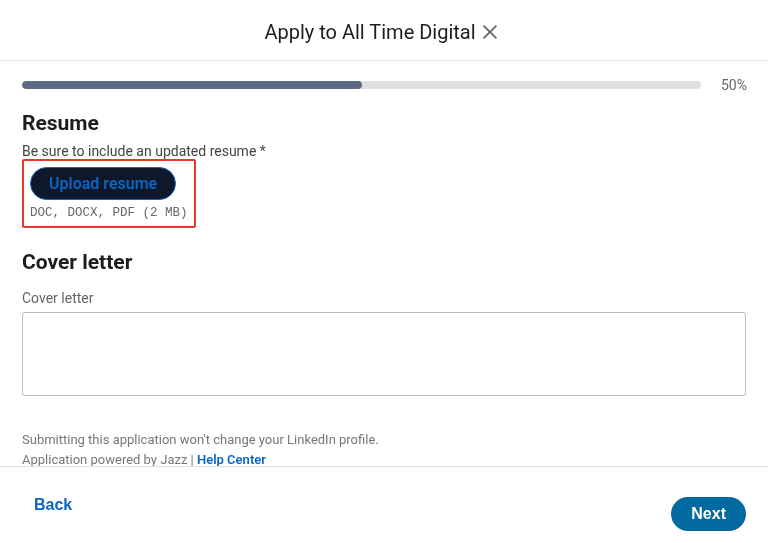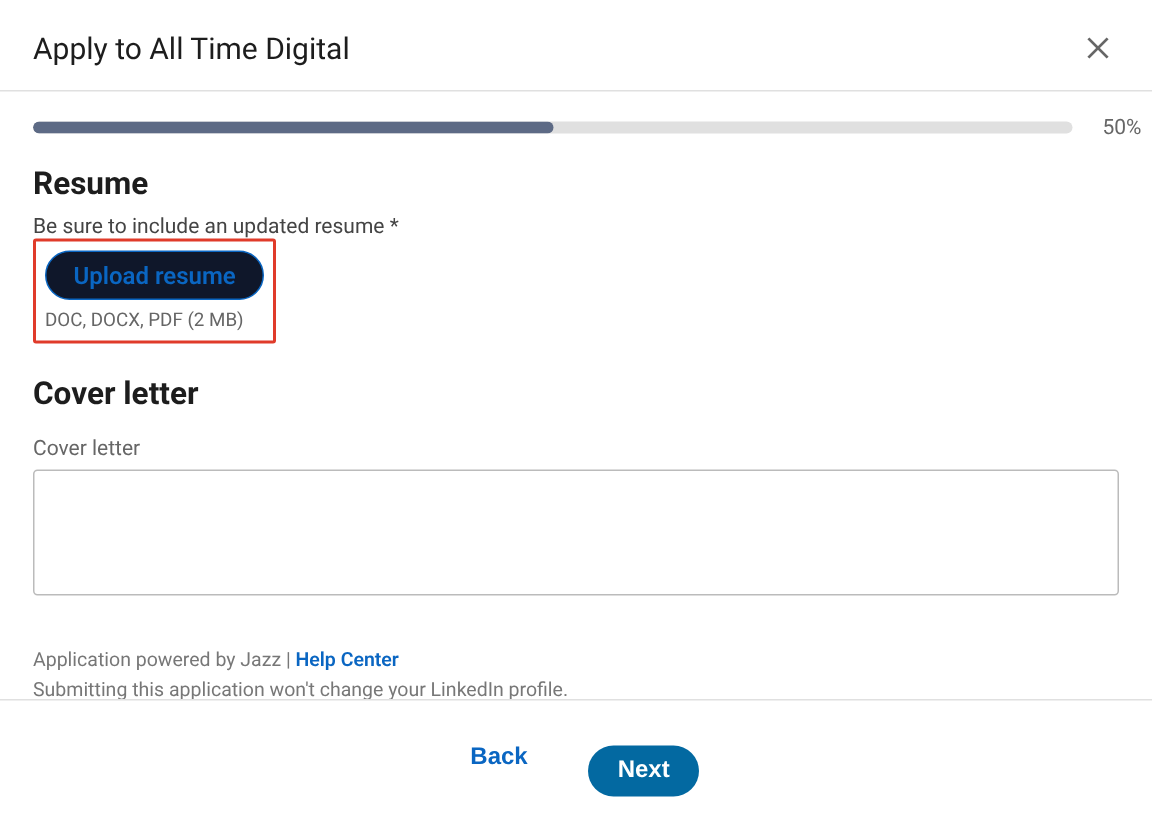--- a/index.html
+++ b/index.html
@@ -12,21 +12,21 @@
       background: #fff;
       width: 768px;
       height: 543px;
       position: relative;
     }
     .modal {
       padding: 0;
     }
     .header {
       display: flex;
-      justify-content: space-between;
+      justify-content: center;
       align-items: center;
       padding: 18px 22px 14px 22px;
       border-bottom: 1px solid #e0e0e0;
     }
     .title {
       font-size: 20px;
       font-weight: 400;
       color: #1d1d1d;
     }
     .close-btn {
@@ -38,21 +38,21 @@
       height: 28px;
       color: #666;
     }
     .close-btn svg {
       width: 22px;
       height: 22px;
     }
     .progress-row {
       display: flex;
       align-items: center;
-      padding: 16px 7px 8px 22px;
+      padding: 16px 21px 8px 22px;
     }
     .progress-track {
       flex: 1;
       height: 8px;
       background: #e0e0e0;
       border-radius: 4px;
       overflow: hidden;
       margin-right: 12px;
     }
     .progress-fill {
@@ -95,20 +95,21 @@
       font-size: 16px;
       padding: 6px 18px;
       border-radius: 20px;
       background: #0f172a;
       cursor: pointer;
     }
     .file-hint {
       font-size: 12.5px;
       color: #666;
       margin-top: 6px;
+      font-family: Liberation Mono, monospace;
     }
     .cover-section {
       margin-top: 4px;
     }
     .field-label {
       font-size: 14px;
       color: #666;
       margin-top: 16px;
       margin-bottom: 6px;
     }
@@ -137,21 +138,21 @@
       text-decoration: none;
     }
     .footer {
       position: absolute;
       bottom: 0;
       left: 0;
       right: 0;
       border-top: 1px solid #e0e0e0;
       padding: 12px 22px;
       display: flex;
-      justify-content: center;
+      justify-content: space-between;
       align-items: center;
       gap: 28px;
       background: #fff;
     }
     .btn-back {
       color: #0a66c2;
       font-weight: 600;
       font-size: 16px;
       background: none;
       border: none;
@@ -200,24 +201,24 @@
       <div class="file-hint">DOC, DOCX, PDF (2 MB)</div>
     </div>
 
     <div class="cover-section">
       <div class="section-heading">Cover letter</div>
       <div class="field-label">Cover letter</div>
       <textarea class="textarea" style=""></textarea>
     </div>
 
     <div class="disclaimer">
+      <span class="disclaimer-line">Submitting this application won't change your LinkedIn profile.</span>
       <span class="disclaimer-line">
         <span>Application powered by Jazz | </span><a href="#" class="help-link">Help Center</a>
       </span>
-      <span class="disclaimer-line">Submitting this application won't change your LinkedIn profile.</span>
     </div>
   </div>
 
   <div class="footer">
     <button class="btn-back">Back</button>
     <button class="btn-next">Next</button>
   </div>
 </div>
 
 </body></html>

